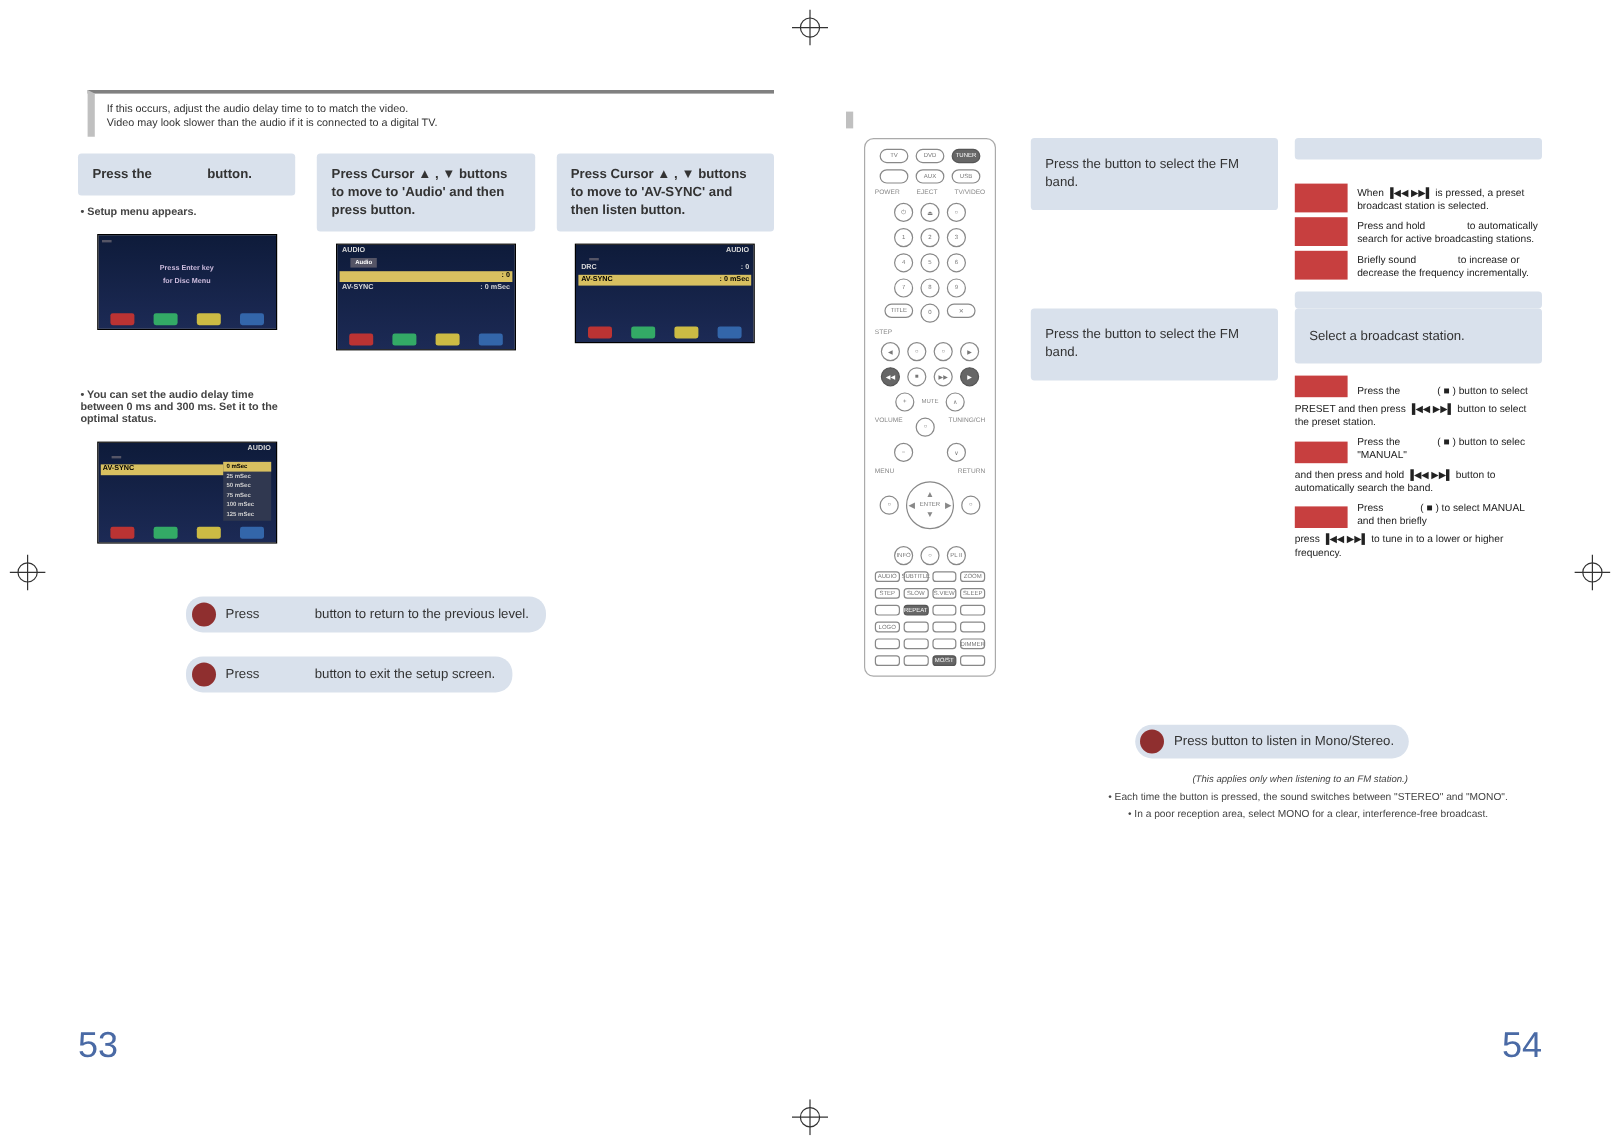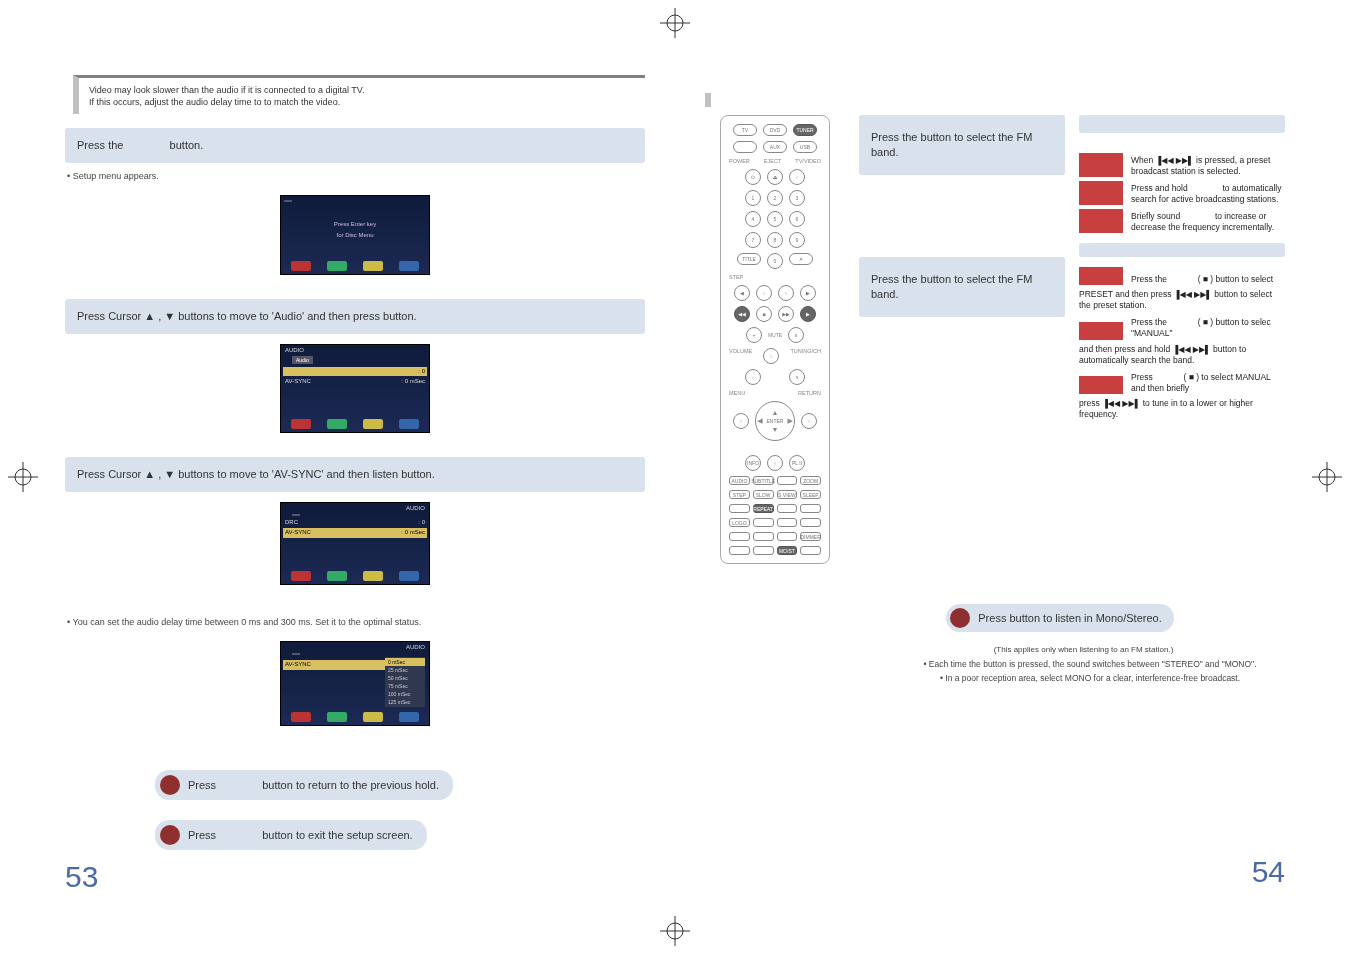--- a/index.html
+++ b/index.html
@@ -41,21 +41,21 @@
     margin-bottom: 14px;
   }
 
   .radio-band {
     border-left: 6px solid #c0c0c0;
     padding-left: 6px;
     margin-bottom: 8px;
     height: 14px;
   }
 
-  .grid4 { display: grid; grid-template-columns: 1fr; grid-template-rows: auto auto; gap: 14px 18px; }
+  .grid4 { display: grid; grid-template-columns: 1fr 1fr 1fr; grid-template-rows: auto auto; gap: 14px 18px; font-weight: bold; }
   .pane { display: flex; flex-direction: column; }
   .pane-header {
     background: #d9e1ec;
     border-radius: 3px;
     padding: 10px 12px;
     font-size: 11px;
     color: #333;
     line-height: 1.35;
     min-height: 34px;
     display: flex;
@@ -172,22 +172,22 @@
       <line x1="15" y1="0" x2="15" y2="30" stroke="#333"></line>
       <line x1="0" y1="15" x2="30" y2="15" stroke="#333"></line>
     </svg>
 </div>
 
 <div class="page-area">
 
   <div class="page">
 
     <div class="intro-box">
+      <div>If this occurs, adjust the audio delay time to to match the video.</div>
       <div>Video may look slower than the audio if it is connected to a digital TV.</div>
-      <div>If this occurs, adjust the audio delay time to to match the video.</div>
     </div>
 
     <div class="grid4">
 
       <div class="pane">
         <div class="pane-header">
           <span>
             <span>Press the </span>
             <span style="display:inline-block;width:40px;"></span>
             <span> button.</span>
@@ -342,21 +342,21 @@
         </div>
       </div>
     </div>
 
     <div style="margin-top:24px; padding-left:90px;">
       <div class="pill-step">
         <div class="dot"></div>
         <span class="txt">
           <span>Press </span>
           <span style="display:inline-block;width:40px;"></span>
-          <span> button to return to the previous hold.</span>
+          <span> button to return to the previous level.</span>
         </span>
       </div><br>
       <div class="pill-step">
         <div class="dot"></div>
         <span class="txt">
           <span>Press </span>
           <span style="display:inline-block;width:40px;"></span>
           <span> button to exit the setup screen.</span>
         </span>
       </div>
@@ -545,20 +545,23 @@
         </div>
         <div class="gray-bar"></div>
       </div>
 
       <div class="info-block">
         <div class="pane-header" style="min-height:60px;">
           <span>Press the             button to select the FM band.</span>
         </div>
       </div>
       <div class="info-block">
+        <div class="pane-header" style="min-height:46px;">
+          <span>Select a broadcast station.</span>
+        </div>
         <div style="height:10px;"></div>
         <div class="info-row">
           <div class="red-swatch sm"></div>
           <div class="info-text" style="flex:1;">
             <span>Press the </span><span style="display:inline-block;width:26px;"></span><span> ( </span><span>■</span><span> ) button to select </span>
           </div>
         </div>
         <div class="info-text" style="margin-left:0;">PRESET and then press <span class="transport-icons">▐◀◀ ▶▶▌</span> button to select the preset station.</div>
 
         <div class="info-row" style="margin-top:6px;">
@@ -577,21 +580,21 @@
         </div>
         <div class="info-text">press  <span class="transport-icons">▐◀◀ ▶▶▌</span>   to tune in to a lower or higher frequency.</div>
       </div>
     </div>
 
     <div style="margin-top:30px; padding-left:130px;text-align:center;">
       <div class="pill-step" style="padding:4px 12px 4px 4px;">
         <div class="dot" style="background:#8f2f2f;"></div>
         <span class="txt">Press          button to listen in Mono/Stereo.</span>
       </div>
-      <div class="mono-note sm" style="margin-left:47px;">(This applies only when listening to an FM station.)</div>
+      <div class="mono-note sm" style="margin-left:47px;font-style:italic;">(This applies only when listening to an FM station.)</div>
       <div class="mono-note">• <span>Each time the button is pressed, the sound switches between "STEREO" and "MONO".</span></div>
       <div class="mono-note">• <span>In a poor reception area, select MONO for a clear, interference-free broadcast.</span></div>
     </div>
 
     <div class="footer-row" style="margin-top:auto;">
       <div></div>
       <div class="page-num">54</div>
     </div>
   </div>
 

